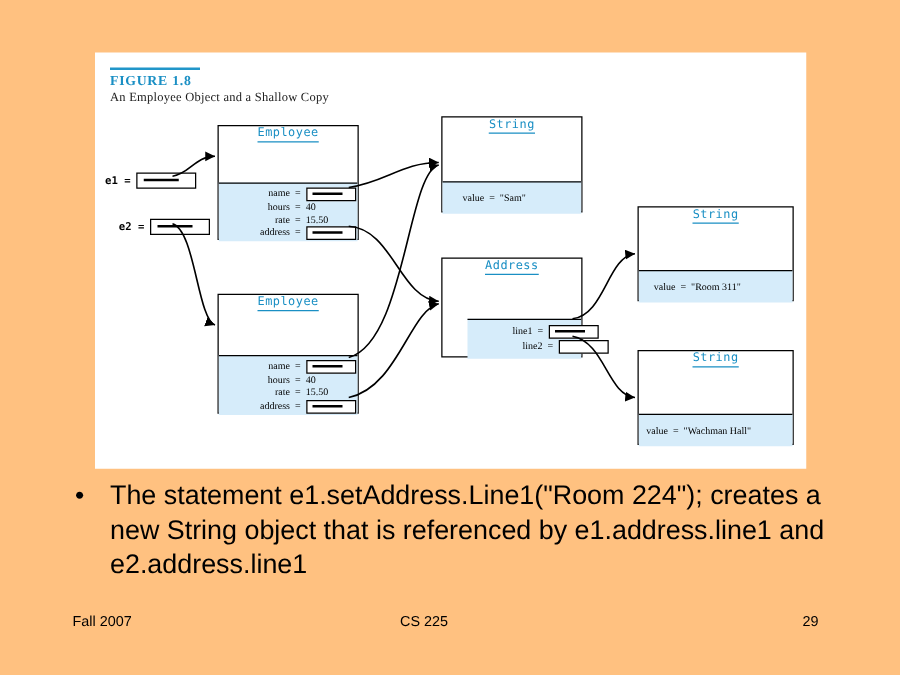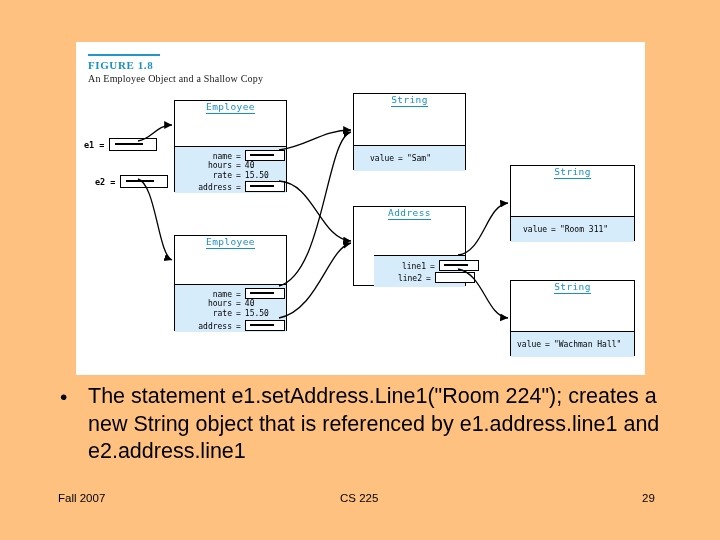--- a/index.html
+++ b/index.html
@@ -41,21 +41,21 @@
     border-bottom:1.3px solid #1a8fc4;
     padding-bottom:1px;letter-spacing:.4px;
   }
   .obj-head{position:relative;box-sizing:border-box;}
   .obj-body{
     background:#d6ecfa;border-top:1.4px solid #000;box-sizing:border-box;
     font-family:"DejaVu Sans Mono", monospace;font-size:8px;color:#000;
     position:relative;
   }
   .fieldrow{
-    position:absolute;display:flex;align-items:flex-end;white-space:nowrap;
+    position:absolute;display:flex;align-items:flex-start;white-space:nowrap;font-family:Liberation Serif, serif;
   }
   .fieldname{text-align:right;display:inline-block;}
   .eq{padding:0 4px;}
   .refbox{
     display:inline-block;width:38px;height:9px;border:1.3px solid #000;background:#fff;
     position:relative;
   }
   .refbox::after{
     content:"";position:absolute;left:4px;top:3px;width:24px;height:2px;background:#000;
   }
@@ -80,21 +80,21 @@
     font-size:21.5px;color:#000;line-height:1.29;
   }
   #bullet-block .bullet-marker{
     position:absolute;left:0;top:0;font-size:21px;
   }
   #bullet-text{margin-left:28px;display:block;}
 
   
   #footer{position:absolute;left:0;top:492px;width:648px;height:20px;}
   #footer-left{position:absolute;left:58px;top:0;font-size:11.5px;color:#000;}
-  #footer-center{position:absolute;left:340px;top:0;font-size:11.5px;color:#000;}
+  #footer-center{position:absolute;left:320px;top:0;font-size:11.5px;color:#000;}
   #footer-right{position:absolute;left:642px;top:0;font-size:11.5px;color:#000;}
 </style>
 </head>
 <body>
 
 <div id="figure-panel">
 
   <div id="figure-caption-rule"></div>
   <div id="figure-label">FIGURE 1.8</div>
   <div id="figure-subtitle">An Employee Object and a Shallow Copy</div>
@@ -180,21 +180,21 @@
   <div class="obj-box" style="left:277px;top:164px;width:113px;height:80px;">
     <div class="obj-head obj-title" style="height:48px;">
       <span>Address</span>
     </div>
     <div class="obj-body" style="height:32px;margin-left:20px;">
       <div class="fieldrow" style="left:16px;top:4px;">
         <span class="fieldname" style="width:36px;">line1</span>
         <span class="eq">=</span>
         <span class="refbox"></span>
       </div>
-      <div class="fieldrow" style="left:12px;top:16px;">
+      <div class="fieldrow" style="left:24px;top:16px;">
         <span class="fieldname" style="width:36px;">line2</span>
         <span class="eq">=</span>
         <span class="refbox empty"></span>
       </div>
     </div>
   </div>
 
   <div class="obj-box" style="left:434px;top:123px;width:125px;height:76px;">
     <div class="obj-head obj-title" style="height:50px;">
       <span>String</span>

